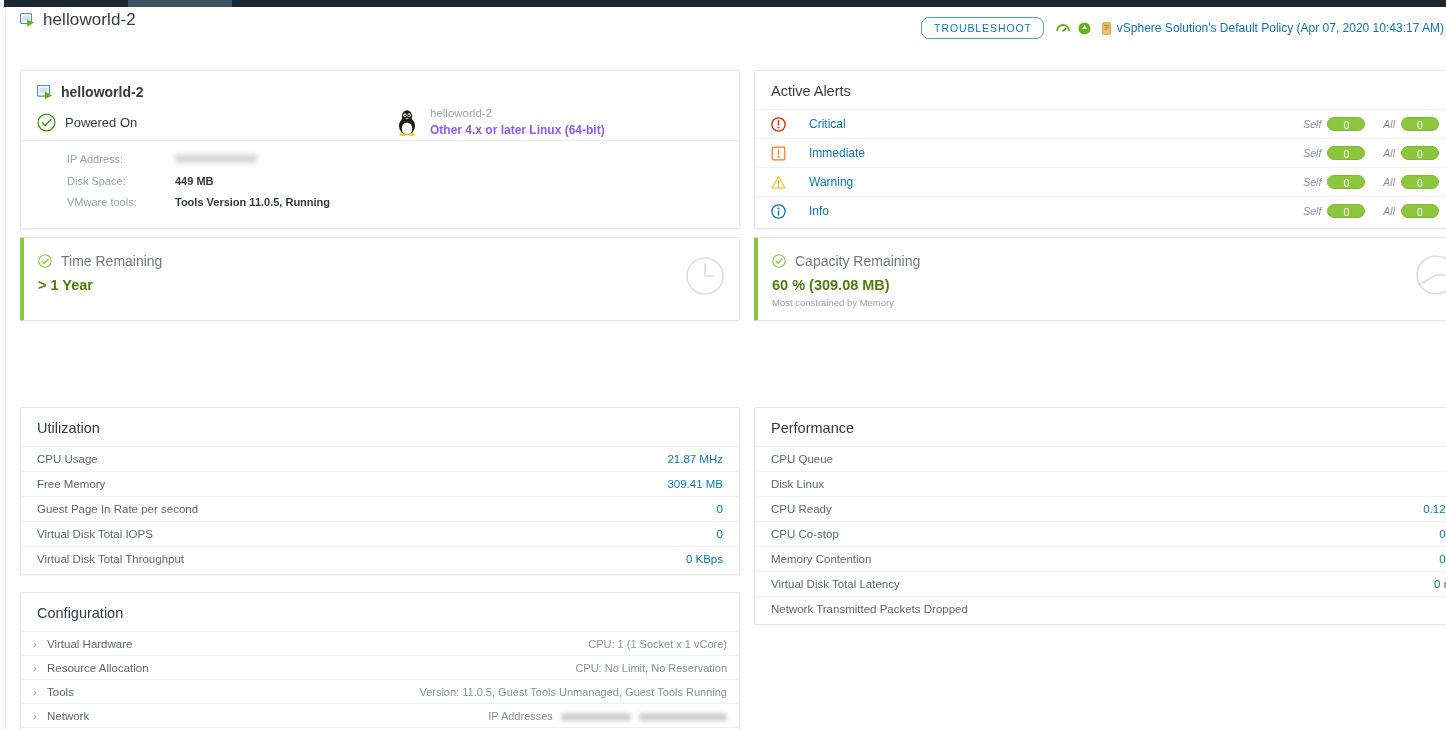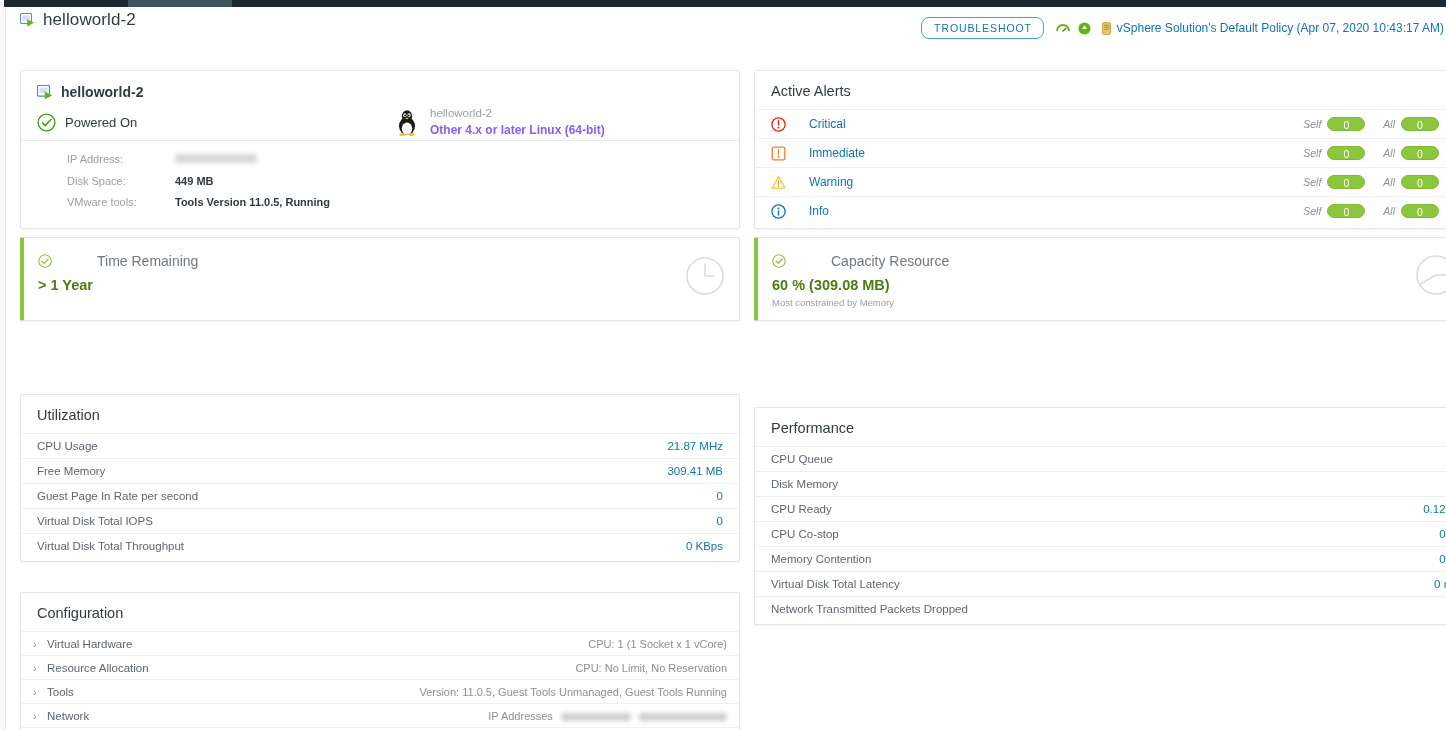--- a/index.html
+++ b/index.html
@@ -97,28 +97,28 @@
   .pill {
     background:#8cc63e; color:#ffffff; font-size:10.5px; border-radius:9px;
     min-width:38px; height:14px; line-height:14px; text-align:center;
     border:1px solid #7fba33;
   }
 
   
   #time-card { left:14px; top:175px; width:720px; height:84px; border-left:4px solid #8cc63e; }
   #capacity-card { left:748px; top:175px; width:698px; height:84px; border-left:4px solid #8cc63e; }
   .rem-head { display:flex; align-items:center; gap:9px; padding:15px 0 0 14px; }
-  .rem-title { font-size:14px; color:#6f7780;margin-left:36px; }
+  .rem-title { font-size:14px; color:#6f7780; }
   .rem-value { font-size:14.5px; color:#4d7c0f; font-weight:bold; padding:8px 0 0 14px; }
   .rem-sub { font-size:9.5px; color:#9aa0a5; padding:4px 0 0 14px; }
   .rem-graphic { position:absolute; right:14px; top:18px; }
   #capacity-card .rem-graphic { right:-8px; top:14px; }
 
   
-  #util-card { left:14px; top:332px; width:720px; height:168px; }
+  #util-card { left:14px; top:345px; width:720px; height:168px; }
   #perf-card { left:748px; top:345px; width:698px; height:218px; }
   #config-card { left:14px; top:530px; width:720px; height:186px; }
 
   .metric-row {
     display:flex; align-items:center; justify-content:space-between;
     height:25px; padding:0 16px; border-top:1px solid #eef0f2; font-size:11.5px;
   }
   .metric-name { color:#5e666d; }
   .metric-value { color:#0f74b3; }
   #perf-card .metric-row { padding-right:0; }
@@ -363,21 +363,21 @@
   </div>
 
   <div class="card" id="capacity-card">
     <div class="rem-head">
       <span>
         <svg width="14" height="14" viewBox="0 0 14 14">
           <circle cx="7" cy="7" r="6.2" fill="#ffffff" stroke="#8cc63e" stroke-width="1.1"></circle>
           <path d="M4.1 7.2 L6.2 9.3 L10.1 5" fill="none" stroke="#8cc63e" stroke-width="1.25" stroke-linecap="round" stroke-linejoin="round"></path>
         </svg>
       </span>
-      <span class="rem-title">Capacity Resource</span>
+      <span class="rem-title">Capacity Remaining</span>
     </div>
     <div class="rem-value">60 % (309.08 MB)</div>
     <div class="rem-sub">Most constrained by Memory</div>
     <span class="rem-graphic">
       <svg width="46" height="46" viewBox="0 0 46 46">
         <circle cx="23" cy="23" r="19" fill="none" stroke="#dcdcdc" stroke-width="1.6"></circle>
         <path d="M23 23 L42 23" stroke="#dcdcdc" stroke-width="1.6"></path>
         <path d="M23 23 L6.5 32.5" stroke="#dcdcdc" stroke-width="1.6"></path>
       </svg>
     </span>
@@ -407,21 +407,21 @@
     </div>
   </div>
 
   <div class="card" id="perf-card">
     <div class="card-title">Performance</div>
     <div class="metric-row">
       <span class="metric-name">CPU Queue</span>
 
     </div>
     <div class="metric-row">
-      <span class="metric-name">Disk Memory</span>
+      <span class="metric-name">Disk Linux</span>
 
     </div>
     <div class="metric-row">
       <span class="metric-name">CPU Ready</span>
       <span class="metric-value">0.12 %</span>
     </div>
     <div class="metric-row">
       <span class="metric-name">CPU Co-stop</span>
       <span class="metric-value">0 %</span>
     </div>

